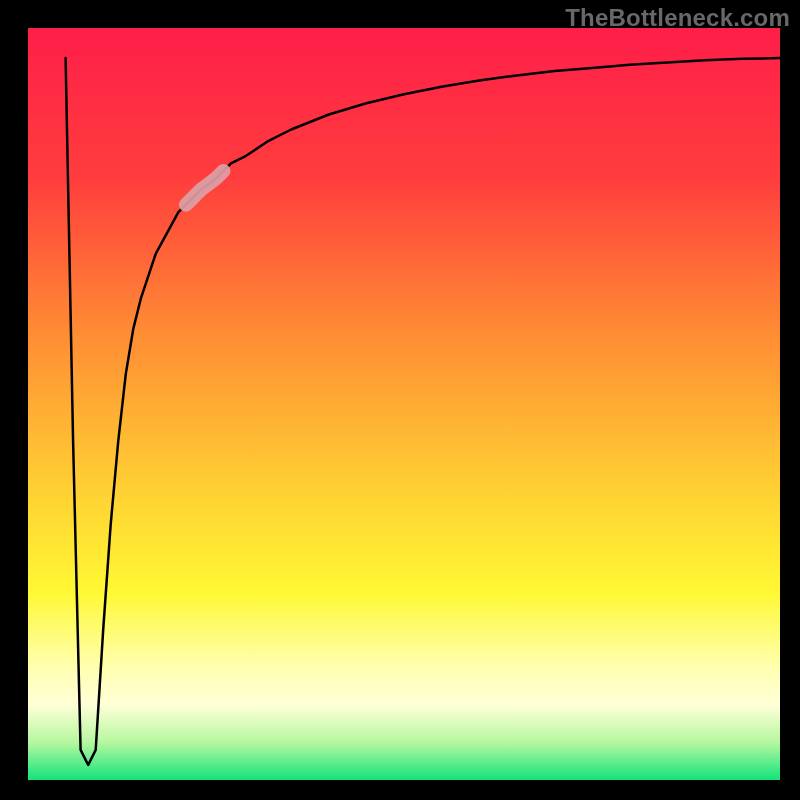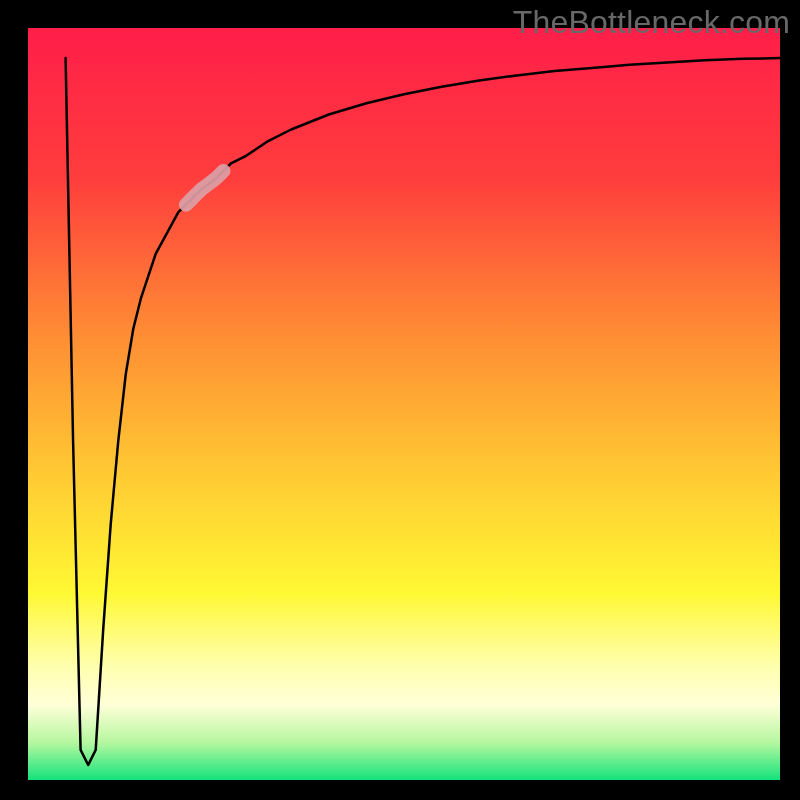--- a/index.html
+++ b/index.html
@@ -13,22 +13,22 @@
   }
   .canvas {
     position: relative;
     width: 800px;
     height: 800px;
   }
   .watermark {
     position: absolute;
     top: 4px;
     right: 10px;
-    font-size: 32px;
-    font-weight: 400;
+    font-size: 24px;
+    font-weight: 700;
     color: #686868;
     letter-spacing: 0.2px;
     user-select: none;
     z-index: 10;
   }
   svg.plot {
     position: absolute;
     top: 0;
     left: 0;
     width: 800px;

